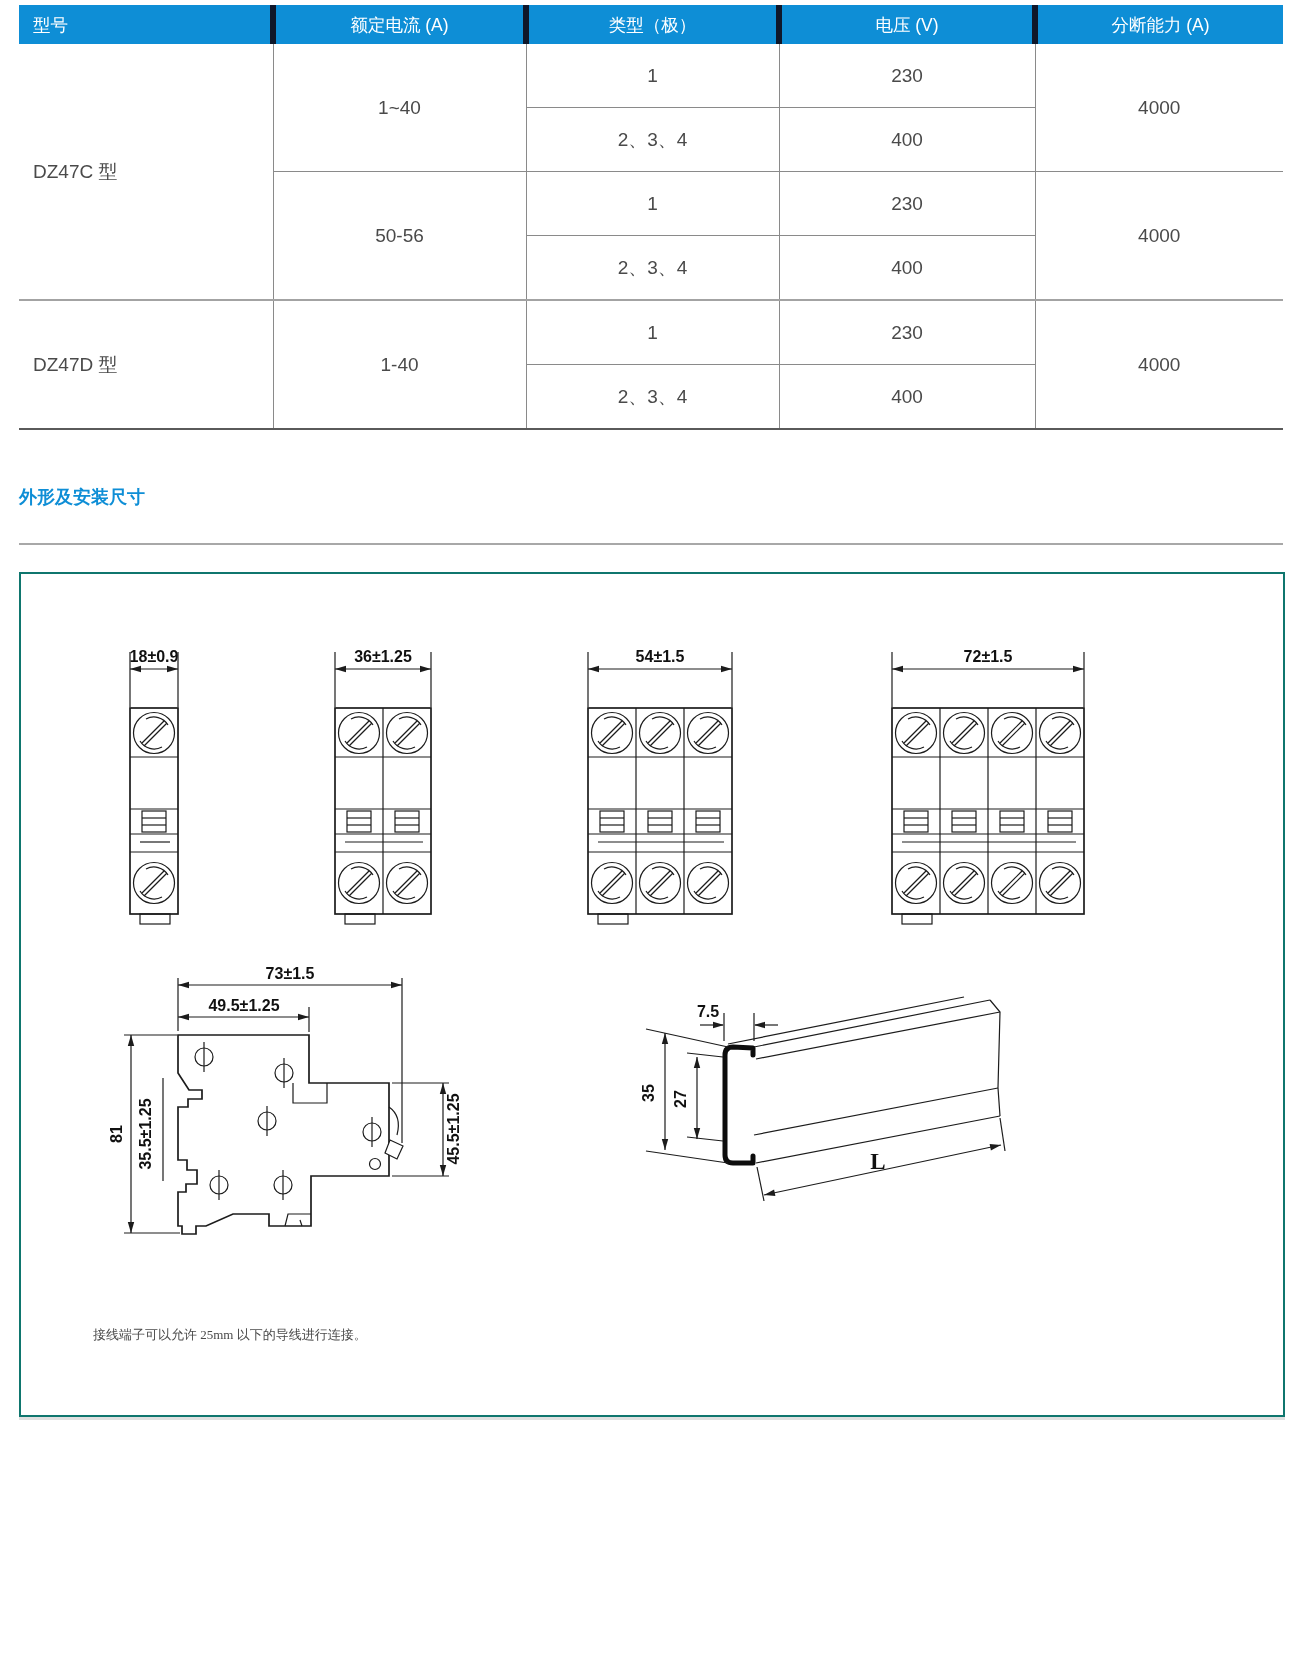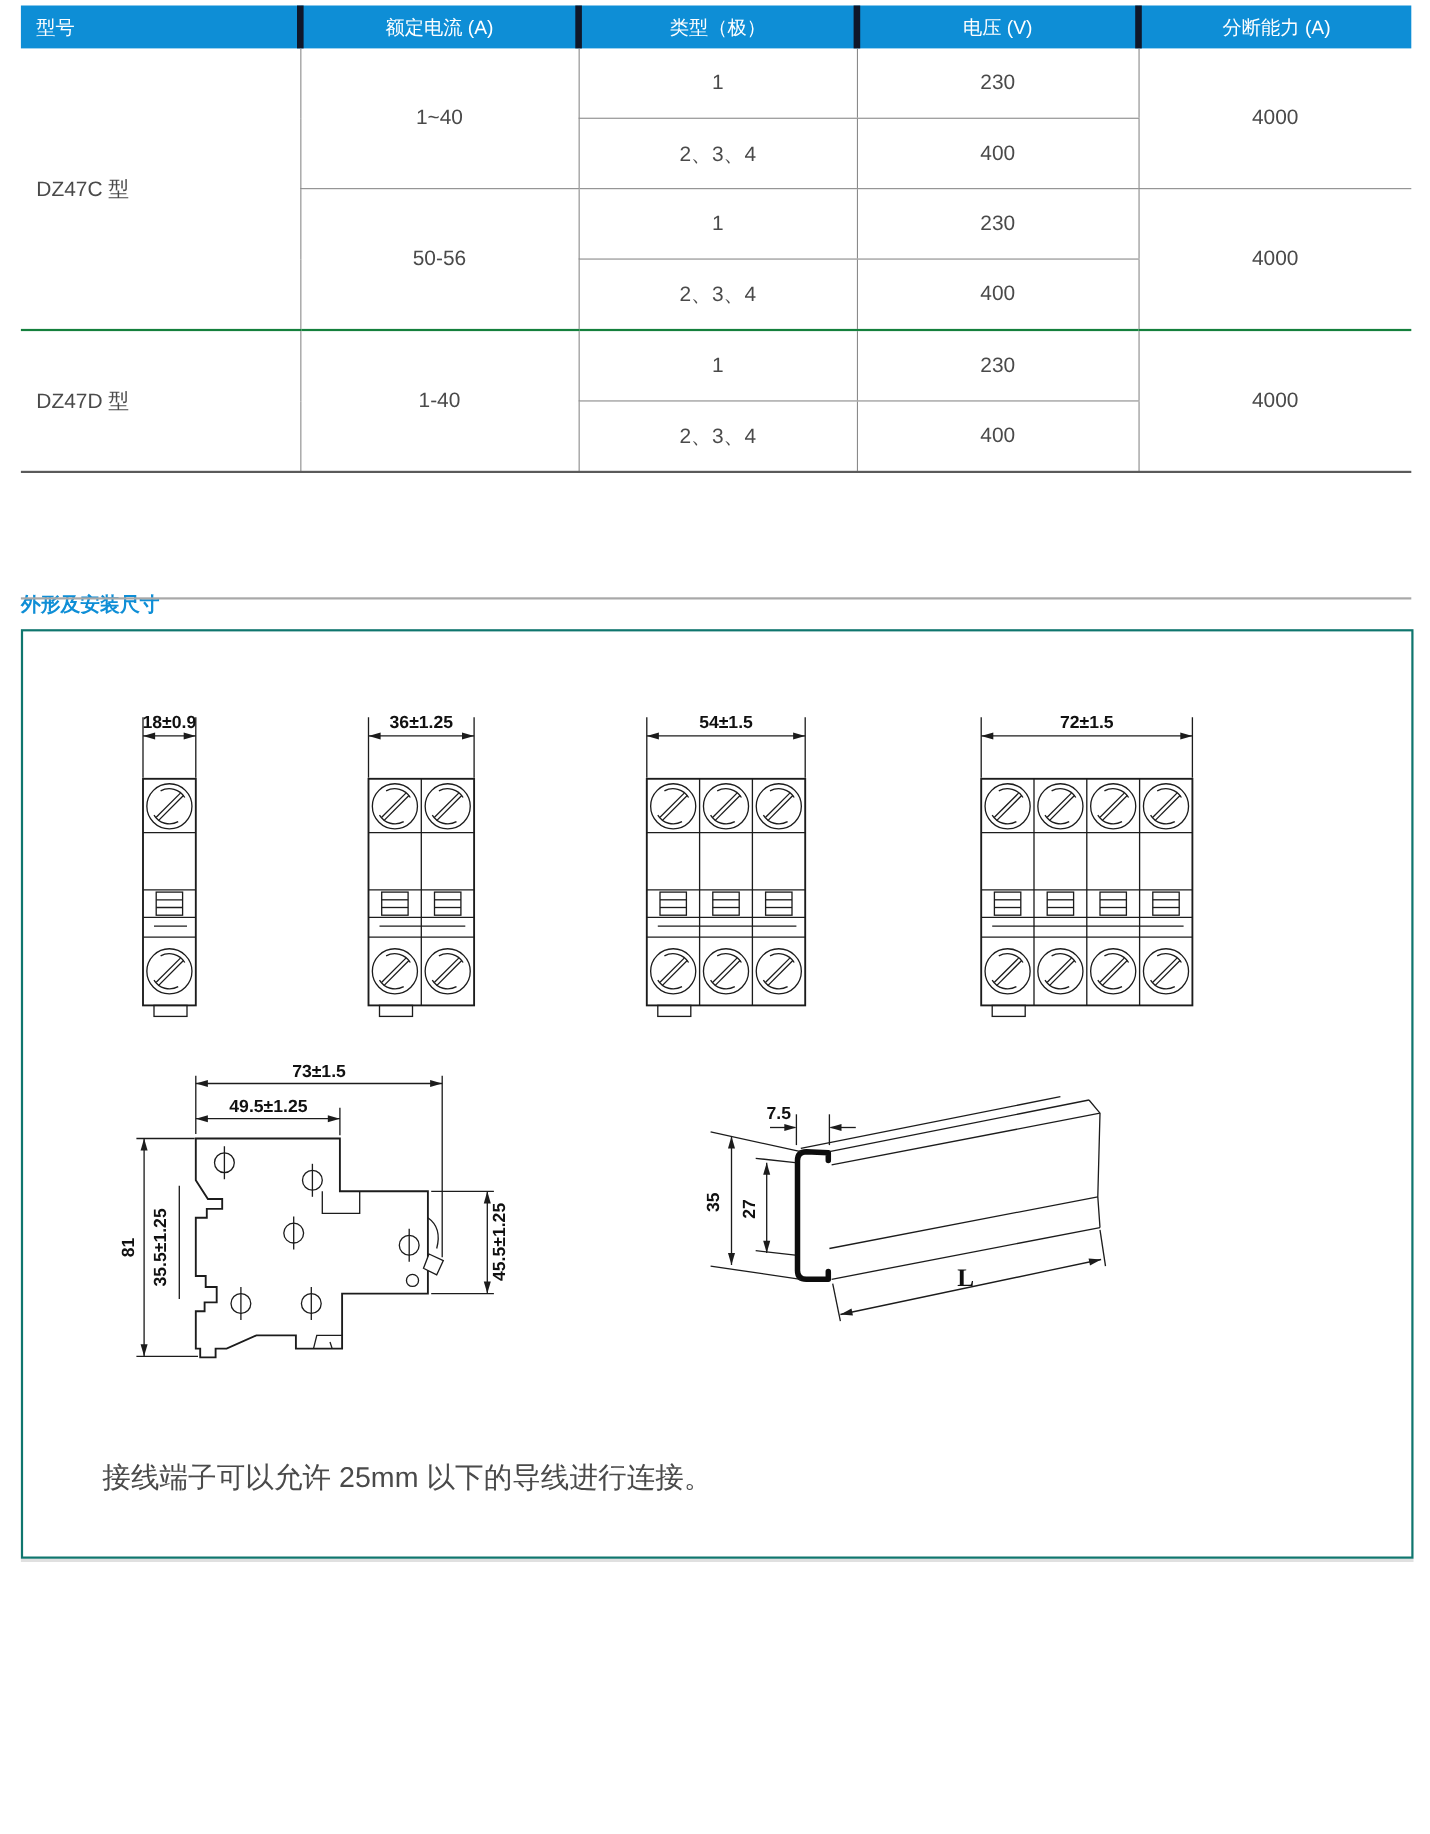--- a/index.html
+++ b/index.html
@@ -14,30 +14,30 @@
   table.spec col.c3{width:253px}
   table.spec col.c4{width:256px}
   table.spec col.c5{width:248px}
   table.spec th{background:#0e8ed6;color:#fff;font-weight:400;font-size:17.5px;
                 height:37px;border-left:6px solid #0f172a;text-align:center;}
   table.spec th.first{border-left:none;text-align:left;padding-left:14px;margin-top:36px;}
   table.spec td{height:61px;text-align:center;font-size:19px;color:#4a4a4a;
                 border-left:1px solid #8a8a8a;}
   table.spec td.col-model{border-left:none;text-align:left;padding-left:14px;}
   td.bb1{border-bottom:1px solid #8a8a8a;}
-  td.bb2{border-bottom:2px solid #15803d;}
+  td.bb2{border-bottom:2px solid #a3a3a3;}
   
-  .sec-title{position:absolute;left:19px;top:537px;font-size:18px;font-weight:bold;
+  .sec-title{position:absolute;left:19px;top:485px;font-size:18px;font-weight:bold;
              color:#0e8ed6;}
   .sec-rule{position:absolute;left:19px;top:543px;width:1264px;height:2px;background:#a8a8a8;}
   
   .draw-box{position:absolute;left:19px;top:572px;width:1262px;height:841px;
             border:2px solid #0f766e;background:#fff;box-shadow:0 3px 0 #e0e0e0;}
   .draw-box svg{position:absolute;left:0;top:0;}
-  .note-text{position:absolute;left:72px;top:752px;font-size:26px;color:#4a4a4a;}
+  .note-text{position:absolute;left:72px;top:752px;font-size:13px;color:#4a4a4a;font-family:Liberation Serif, serif;}
   
   .thin{stroke:#1c1c1c;stroke-width:1.2;fill:none;}
   .med{stroke:#1c1c1c;stroke-width:1.7;fill:none;}
   .thick-rail{stroke:#0d0d0d;stroke-width:5;fill:none;stroke-linejoin:round;stroke-linecap:round;}
   .fillk{fill:#1c1c1c;stroke:none;}
   .whitefill{fill:#fff;}
   text.dim{font:600 16px "Liberation Sans",sans-serif;fill:#111;}
   text.dimL{font:bold 23px "Liberation Serif",serif;fill:#111;}
 </style>
 </head>

